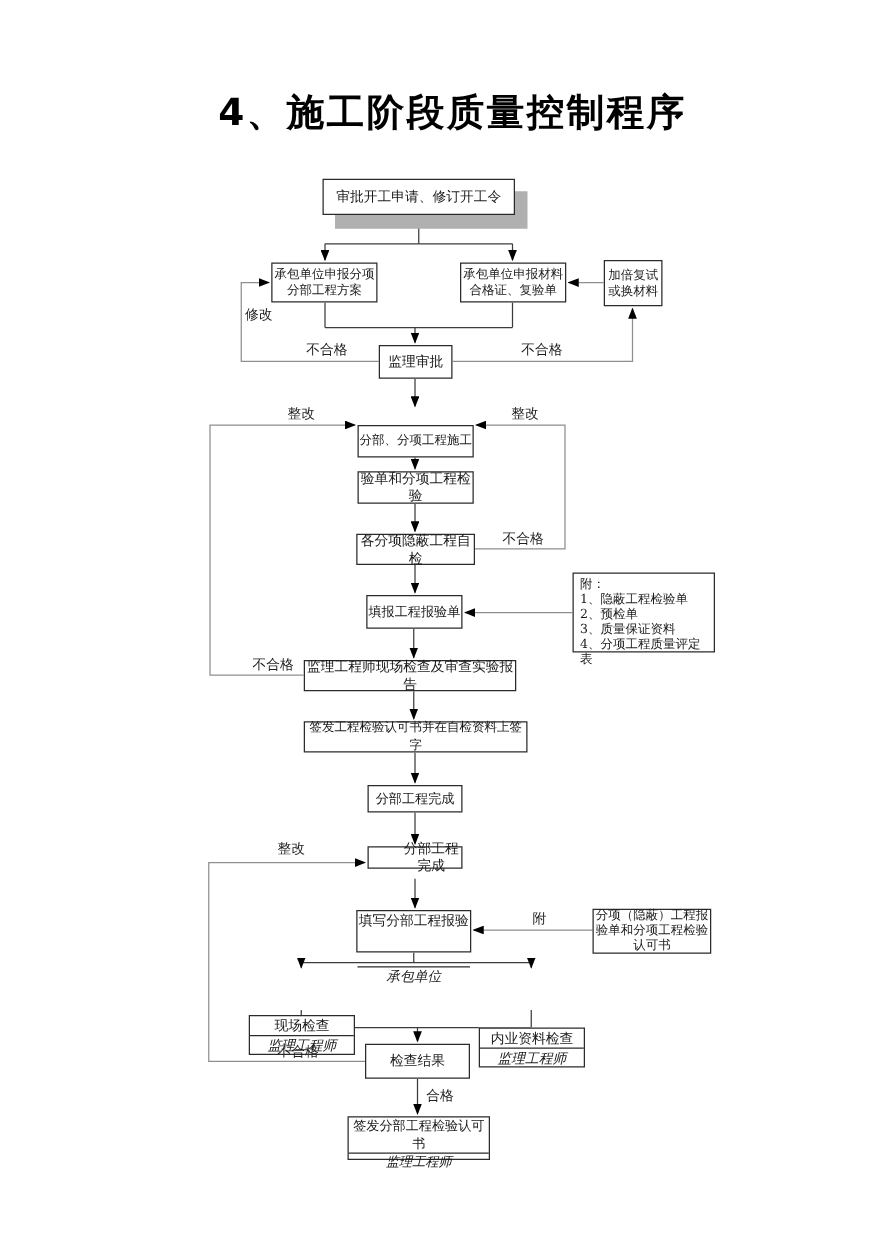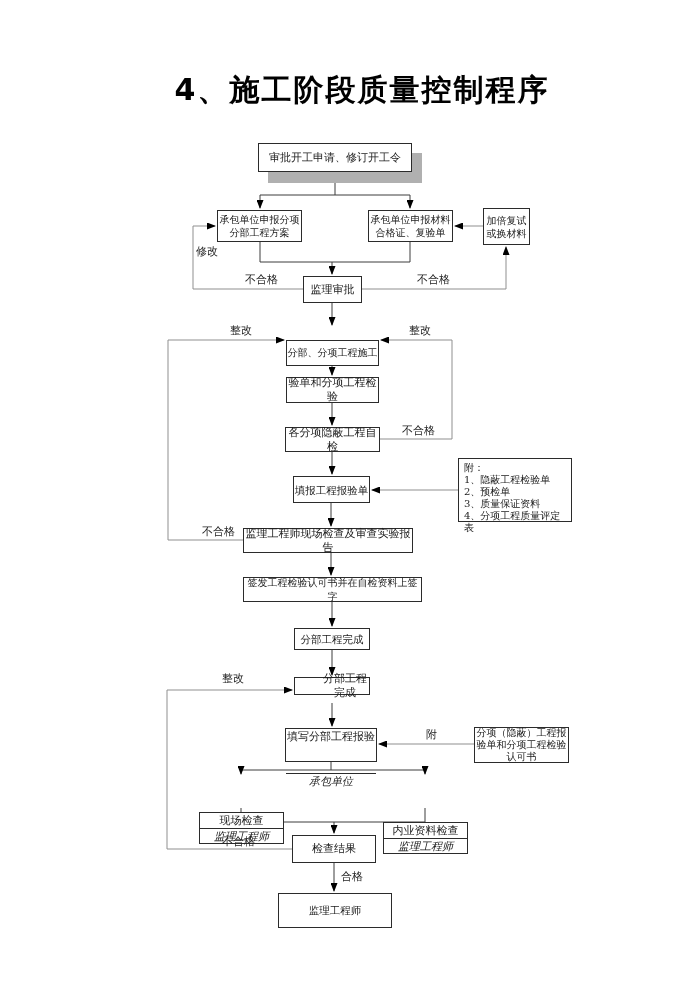--- a/index.html
+++ b/index.html
@@ -126,20 +126,21 @@
   </div>
 
   <div class="vbox" style="left:383px;top:776px;width:85px;height:32px;margin-top:46px;">
     <div class="cell">内业资料检查</div>
     <div class="cell">监理工程师</div>
   </div>
 
   <div class="box" style="left:292px;top:835px;width:84px;height:28px;">检查结果</div>
 
   <div class="vbox" style="left:278px;top:893px;width:114px;height:35px;font-size:10.5px;">
+    <div class="cell">签发分部工程检验认可书</div>
     <div class="cell">监理工程师</div>
   </div>
 
   <div class="lbl" style="left:196px;top:246px;">修改</div>
   <div class="lbl" style="left:245px;top:274px;">不合格</div>
   <div class="lbl" style="left:417px;top:274px;">不合格</div>
   <div class="lbl" style="left:230px;top:325px;">整改</div>
   <div class="lbl" style="left:409px;top:325px;">整改</div>
   <div class="lbl" style="left:402px;top:425px;">不合格</div>
   <div class="lbl" style="left:202px;top:526px;">不合格</div>

